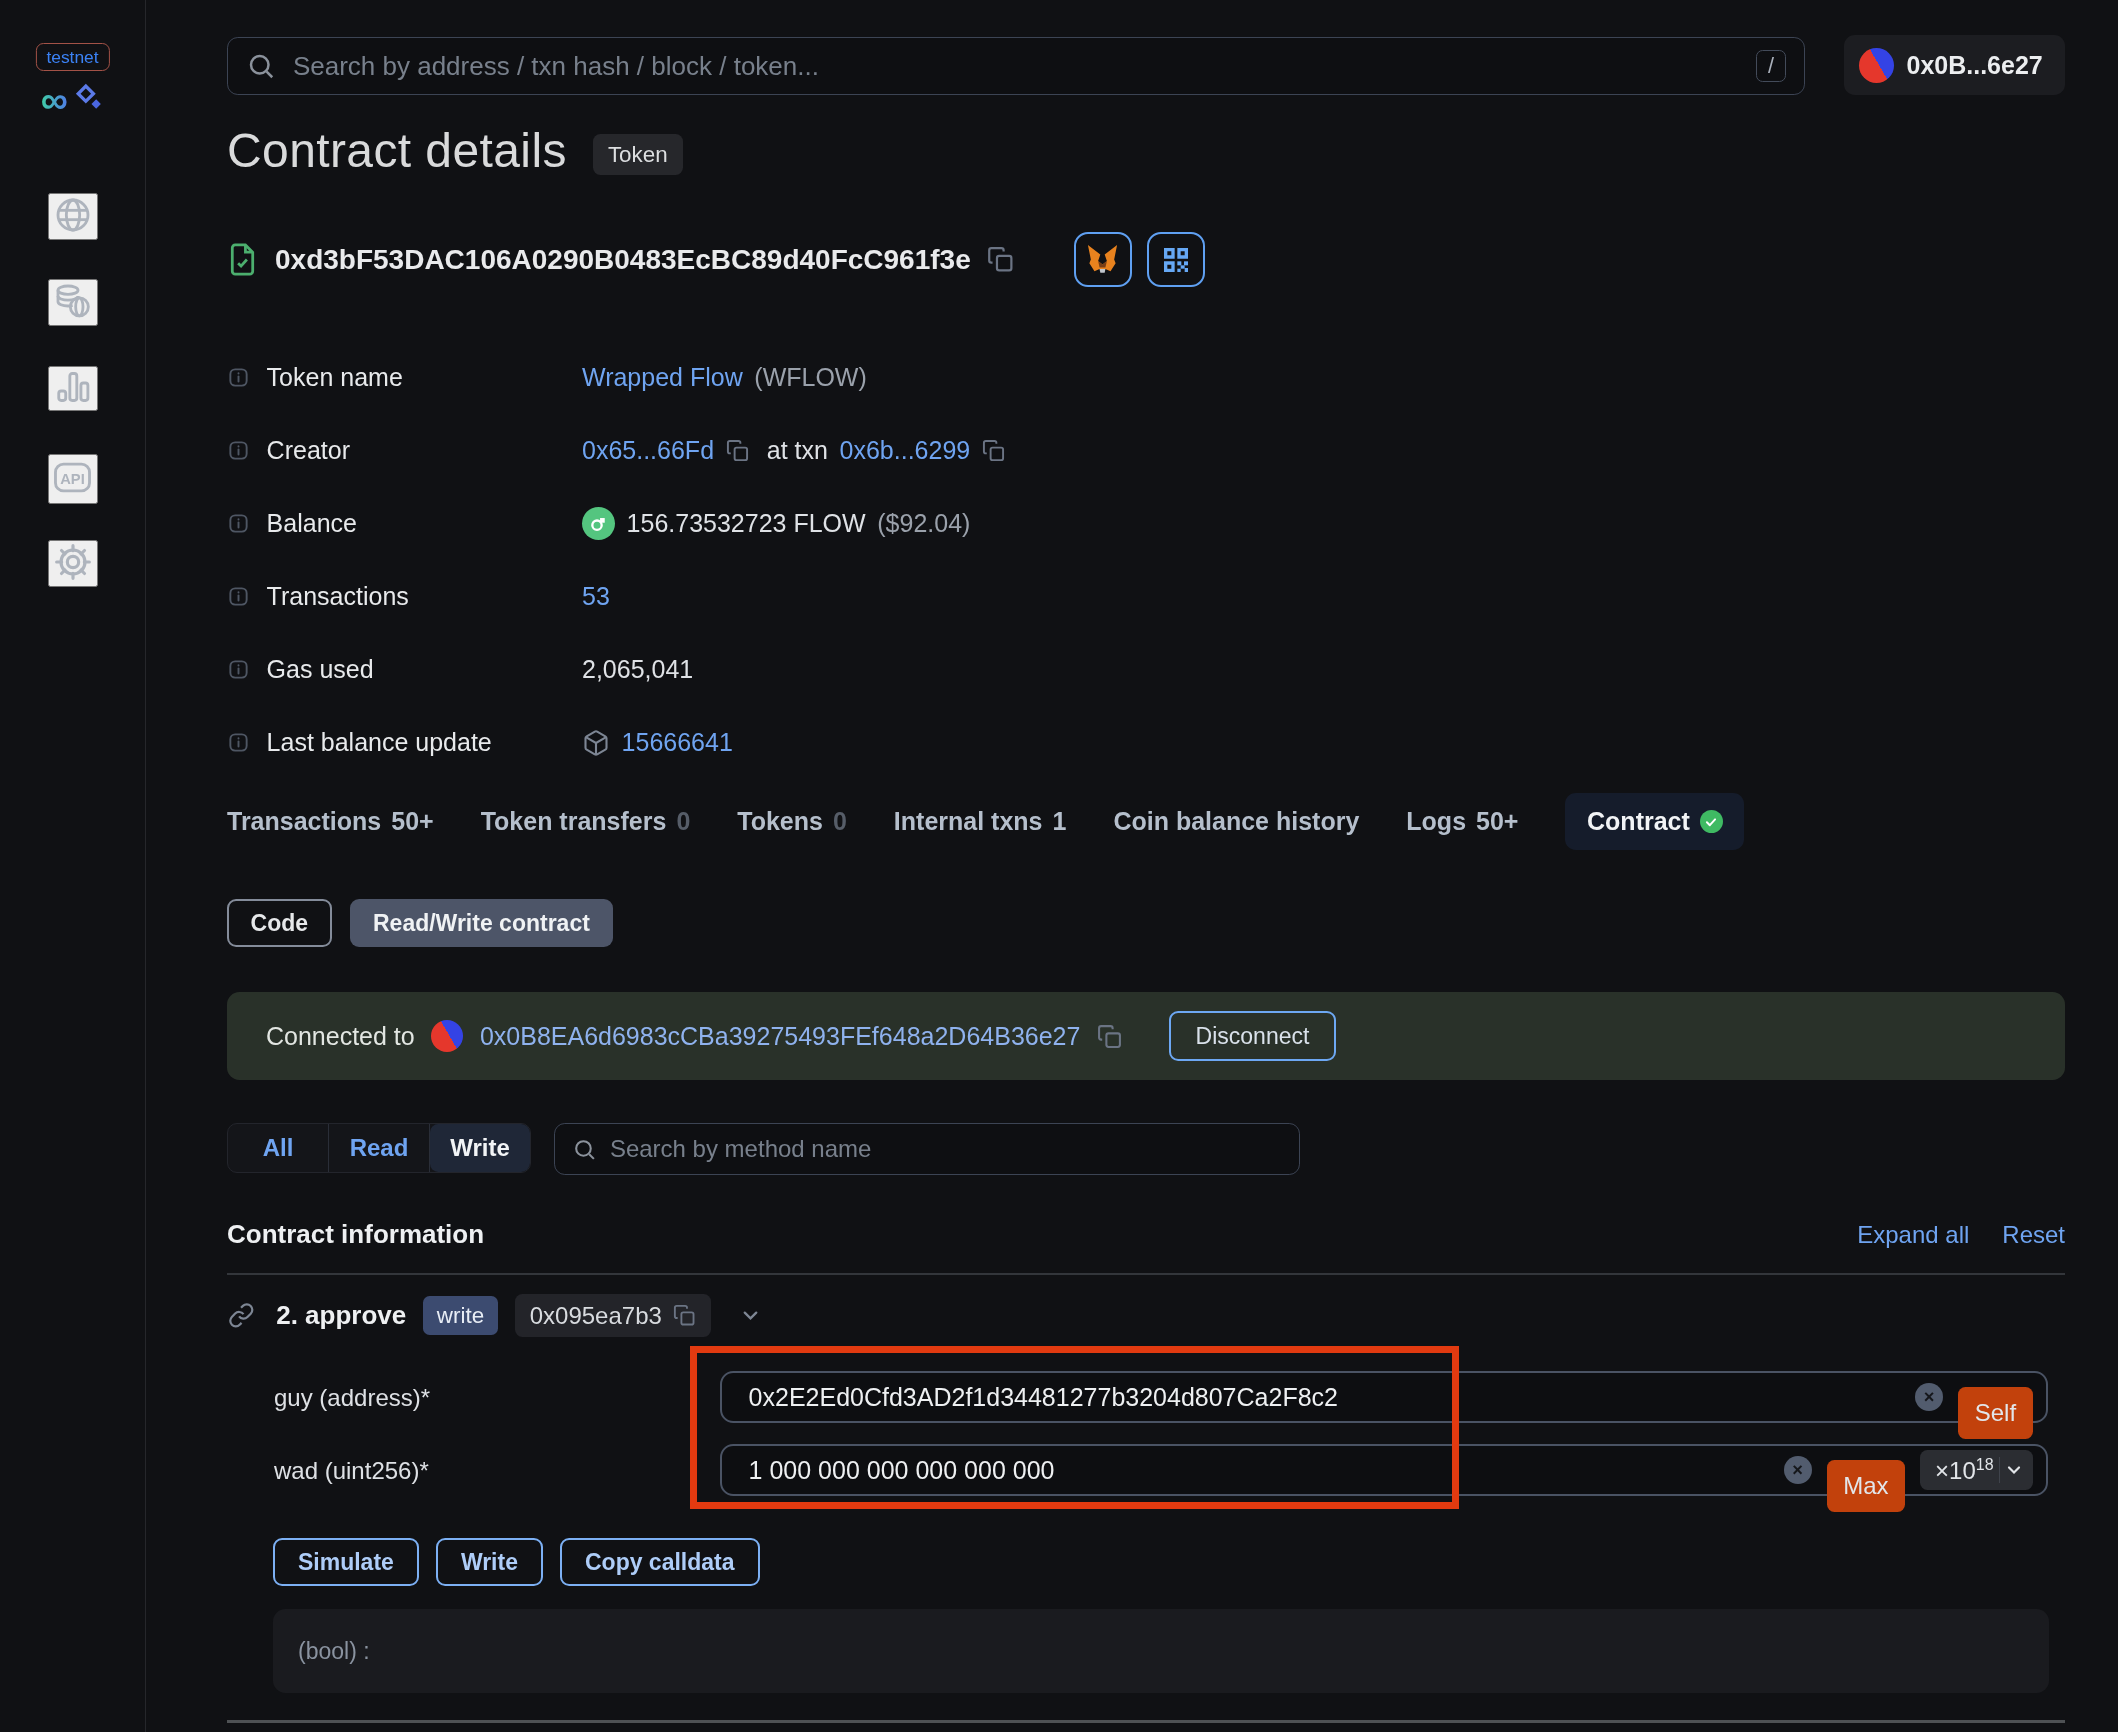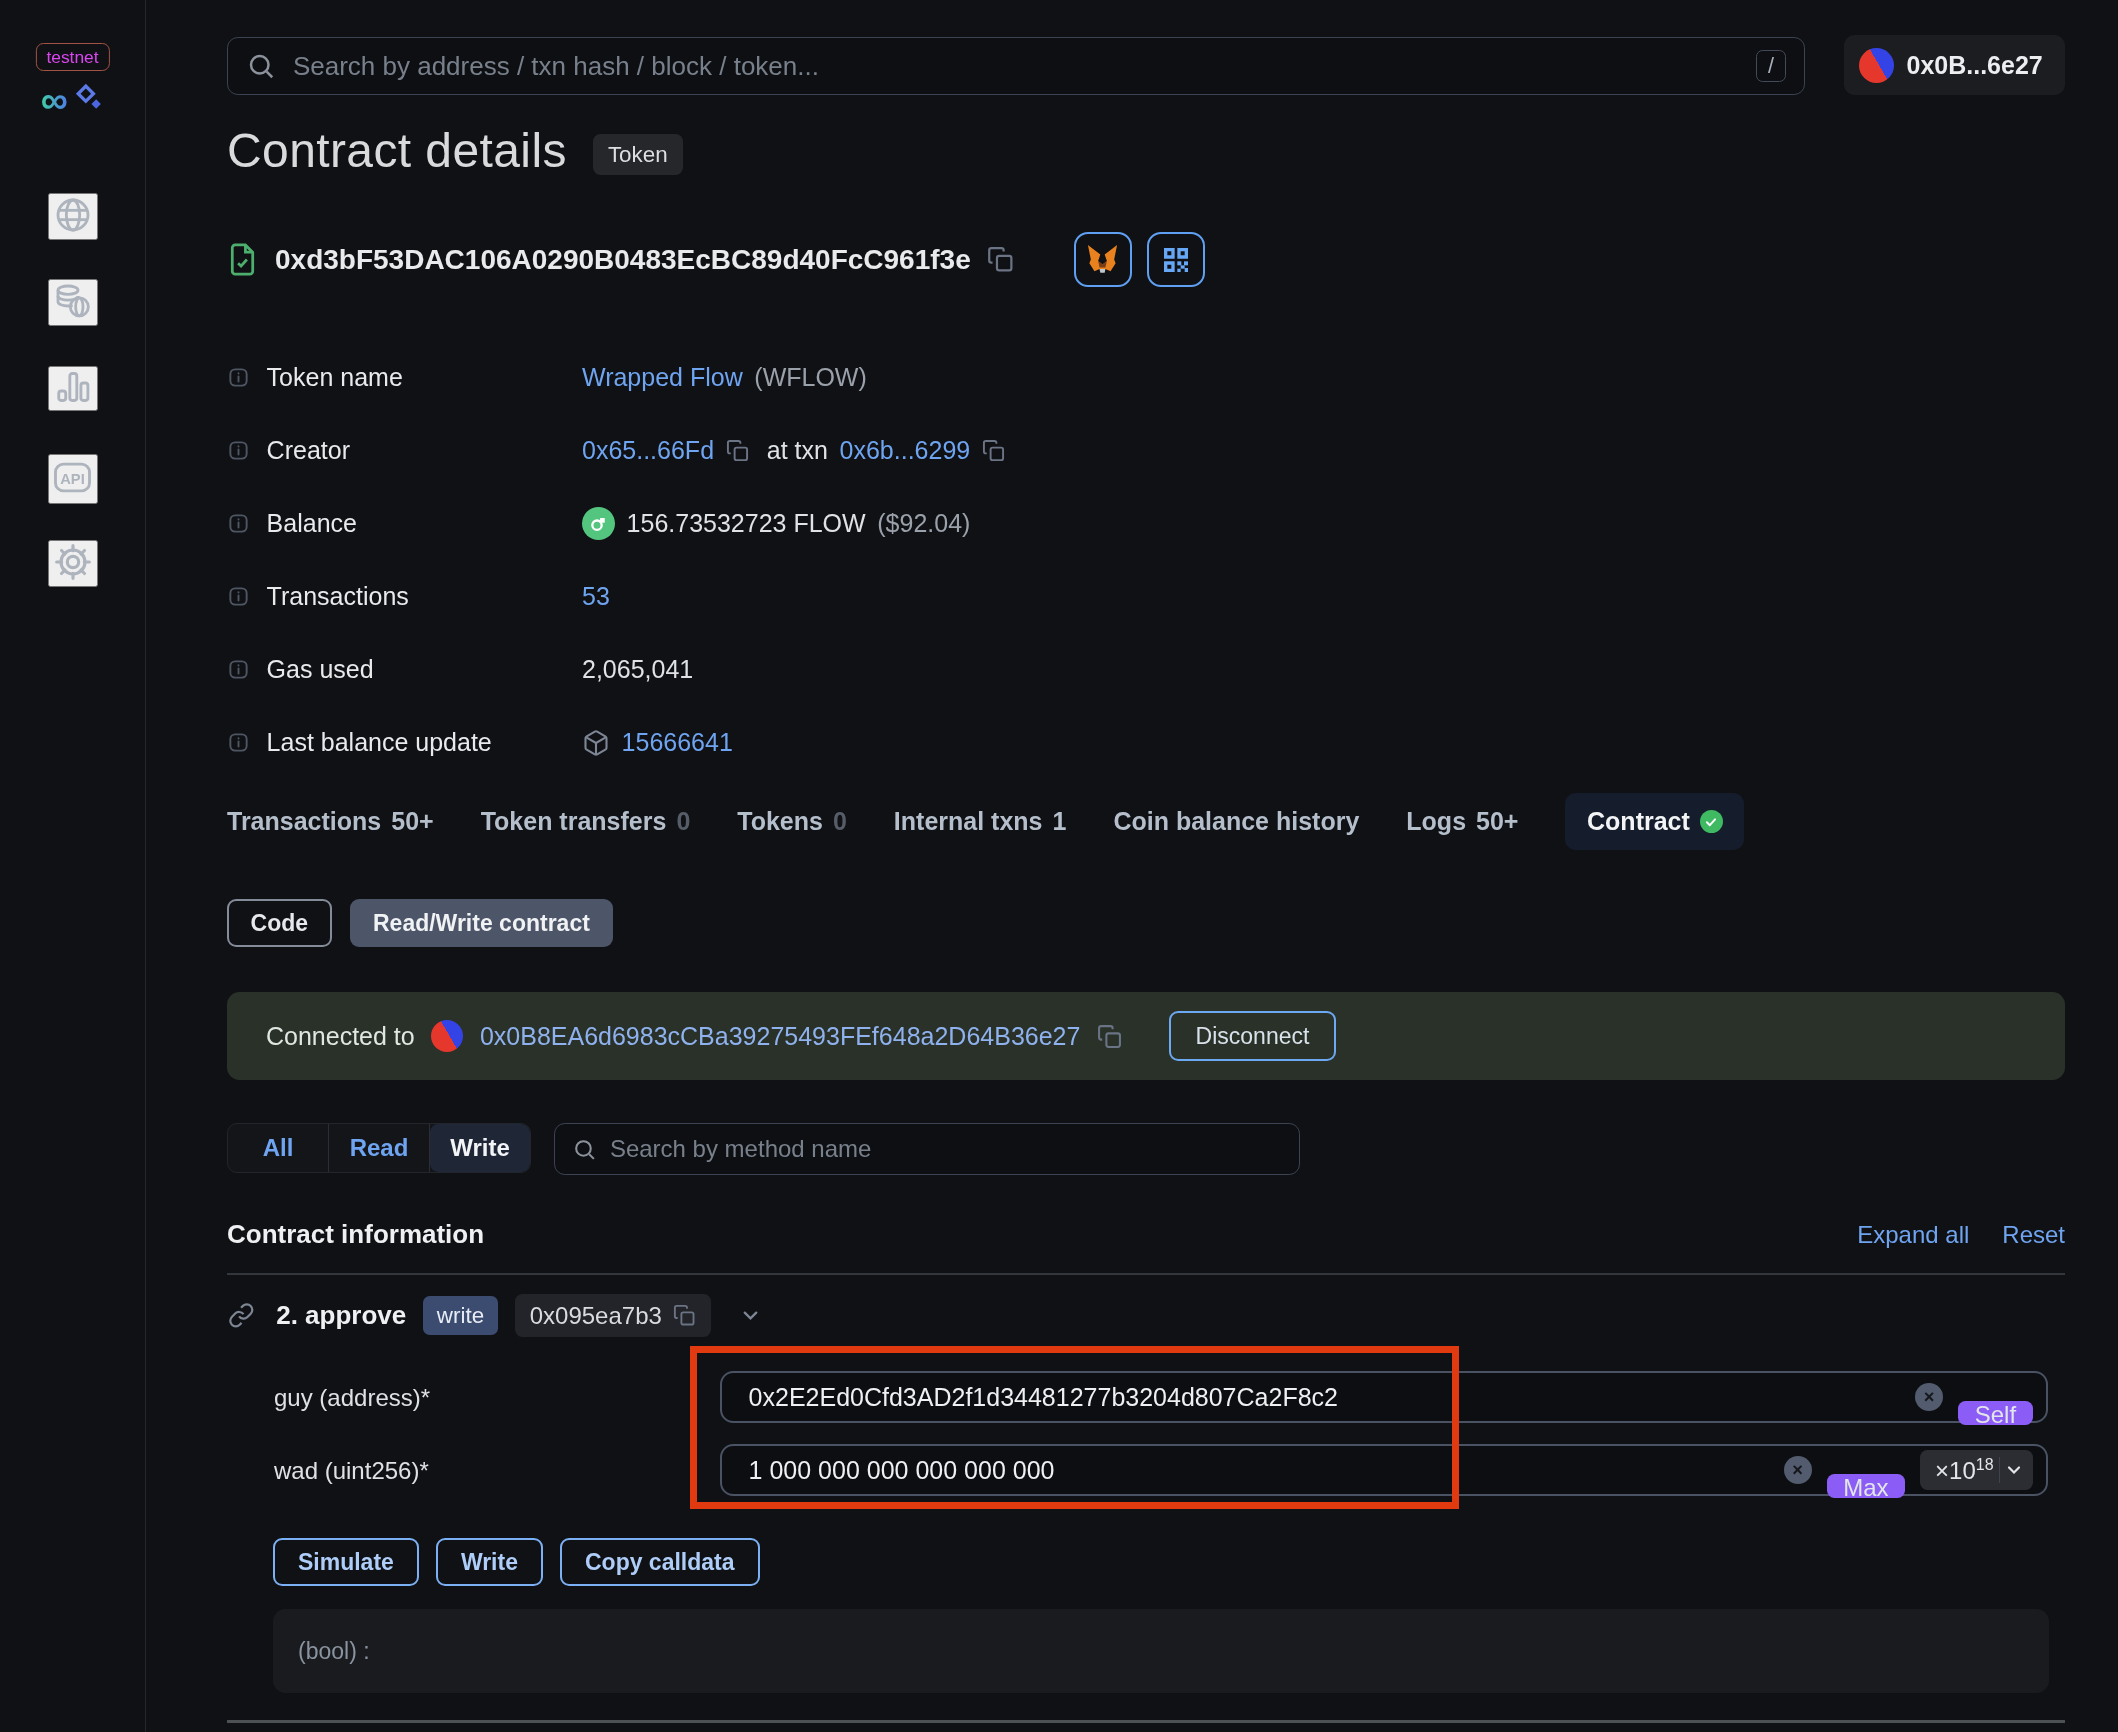--- a/index.html
+++ b/index.html
@@ -11,21 +11,21 @@
   html,body{background:var(--bg);}
   body{font-family:"Liberation Sans", sans-serif;color:var(--text);}
   #app{position:relative;width:2118px;height:1733px;background:var(--bg);overflow:hidden;}
   .abs{position:absolute;}
   .ico{display:inline-flex;align-items:center;justify-content:center;flex:0 0 auto;}
   .ico svg{display:block;}
   a{text-decoration:none;color:var(--link);cursor:pointer;}
 
   
   .sidebar{position:absolute;left:0;top:0;width:146px;height:1733px;border-right:0.8px solid #26272b;}
-  .env{position:absolute;left:50%;transform:translateX(-50%);top:43px;font-size:17.4px;color:#d946ef;border:1.7px solid #a35247;border-radius:7.5px;padding:2.5px 10px;white-space:nowrap;}
+  .env{position:absolute;left:50%;transform:translateX(-50%);top:43px;font-size:17.4px;color:#3b82f6;border:1.7px solid #a35247;border-radius:7.5px;padding:2.5px 10px;white-space:nowrap;}
   .logo{position:absolute;left:50%;transform:translateX(-50%);top:80px;}
   .snav{position:absolute;left:50%;transform:translateX(-50%);width:50px;color:#aeb4bd;}
 
   
   .searchbar{left:227px;top:37px;width:1578px;height:58px;border:1.7px solid var(--border);border-radius:10.8px;display:flex;align-items:center;background:#0e0f12;padding:0 18.3px;}
   .searchbar input{flex:1;background:transparent;border:none;outline:none;color:#c7ccd3;font-size:26px;margin-left:16.6px;font-family:inherit;}
   .searchbar input::placeholder{color:#78808c;}
   .kbd{border:1.7px solid #434b5a;border-radius:6.6px;color:#aab1bc;font-size:21.6px;padding:1.7px 10.8px;line-height:1.2;}
   .account{left:1844px;top:35px;width:221px;height:60px;background:#1c1d21;border:none;border-radius:10.8px;display:flex;align-items:center;gap:12.5px;padding:0 15px;cursor:pointer;}
   .avatar{width:35px;height:35px;border-radius:50%;background:linear-gradient(240deg,#3443e5 0 45%,#e5372c 45% 100%);}
@@ -89,21 +89,21 @@
   .methodrow .mtitle{font-size:26px;font-weight:600;color:#eef0f2;margin-left:5px;}
   .wbadge{background:#3c4b70;color:#e8edf5;font-size:22.4px;border-radius:6.6px;padding:6.6px 14px;}
   .selbadge{background:#232429;color:#d8dbdf;font-size:24px;border-radius:7.5px;padding:7.5px 15px;display:flex;align-items:center;gap:11.6px;}
   .chev{color:#7d8694;margin-left:11.6px;}
 
   
   .flabel{font-size:24px;color:#dee1e5;}
   .fieldbox{height:52px;width:1328px;left:720px;border:2.5px solid var(--inborder);border-radius:13.3px;background:#0d0e11;display:flex;align-items:center;padding-right:13.3px;}
   .fieldbox input{flex:1;min-width:0;background:transparent;border:none;outline:none;color:#eef0f2;font-size:25px;padding-left:26.6px;font-family:inherit;}
   .clearbtn{width:28px;height:28px;border-radius:50%;background:#525c6e;color:#15171b;border:none;font-size:18.3px;font-weight:700;line-height:1;display:inline-flex;align-items:center;justify-content:center;cursor:pointer;flex:0 0 auto;}
-  .chipbtn{height:24px;padding:0 16.6px;background:#8b5cf6;border:none;border-radius:7.5px;color:#e2e5e9;font-size:24px;font-family:inherit;cursor:pointer;margin-left:15px;flex:0 0 auto;margin-top:32px;}
+  .chipbtn{height:52px;padding:0 16.6px;background:#c2410c;border:none;border-radius:7.5px;color:#e2e5e9;font-size:24px;font-family:inherit;cursor:pointer;margin-left:15px;flex:0 0 auto;margin-top:32px;}
   .multbtn{height:40px;background:#2b2d32;border:none;border-radius:7.5px;color:#e2e5e9;font-size:24px;font-family:inherit;cursor:pointer;margin-left:15px;display:flex;align-items:center;padding:0 8.3px 0 15px;gap:5px;flex:0 0 auto;}
   .multbtn sup{font-size:16px;transform:translateY(-1.7px);}
   .vsep{width:0.8px;height:26.6px;background:#3f434b;}
 
   .redbox{left:690px;top:1346px;width:769px;height:163px;border:7.5px solid var(--red);pointer-events:none;z-index:5;}
 
   .actions{left:273px;top:1538px;display:flex;gap:17px;}
   .blueout{height:48px;padding:0 23px;border:2.5px solid var(--btnblue);border-radius:9.1px;background:transparent;color:#aecdf8;font-size:23px;font-weight:700;font-family:inherit;cursor:pointer;}
   .outpanel{left:273px;top:1609px;width:1776px;height:84px;background:var(--panel);border-radius:12.5px;display:flex;align-items:center;padding-left:25px;}
   .outpanel span{color:#8a93a0;font-size:23px;}

